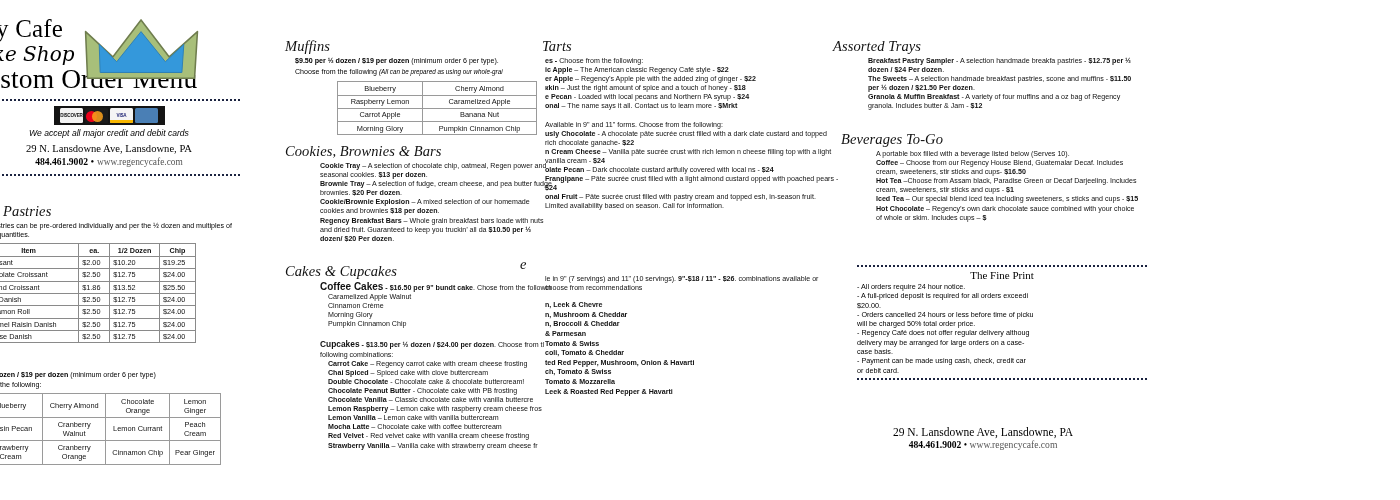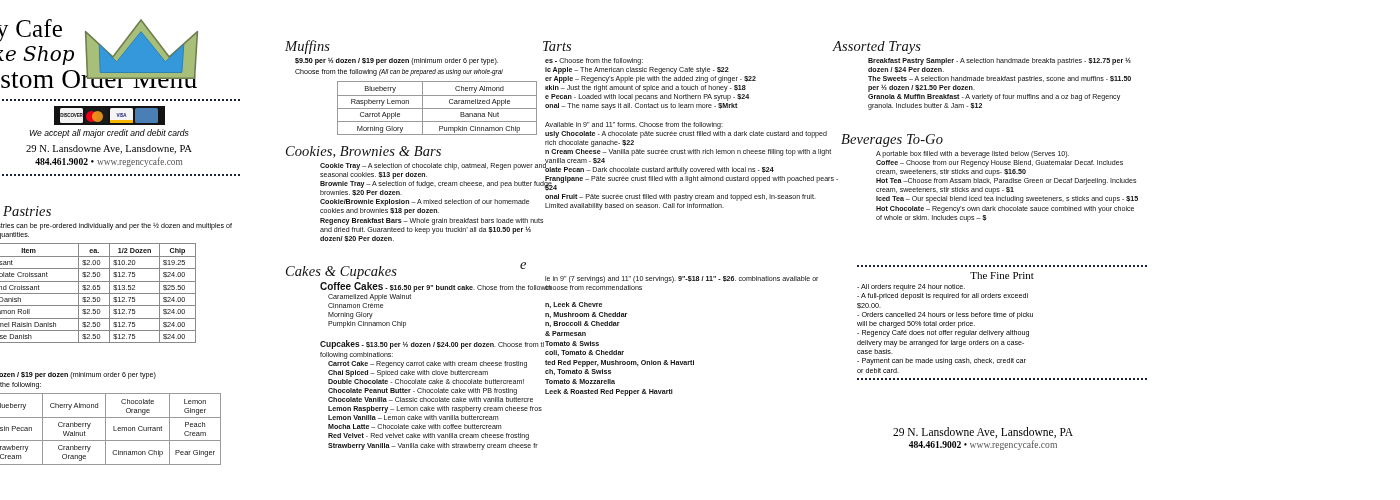--- a/index.html
+++ b/index.html
@@ -134,21 +134,21 @@
               <td class="num">$19.25</td>
             </tr>
         <tr>
               <td class="item">Chocolate Croissant</td>
               <td class="num">$2.50</td>
               <td class="num">$12.75</td>
               <td class="num">$24.00</td>
             </tr>
         <tr>
               <td class="item">Almond Croissant</td>
-              <td class="num">$2.65</td>
+              <td class="num">$1.86</td>
               <td class="num">$13.52</td>
               <td class="num">$25.50</td>
             </tr>
         <tr>
               <td class="item">Fruit Danish</td>
               <td class="num">$2.50</td>
               <td class="num">$12.75</td>
               <td class="num">$24.00</td>
             </tr>
         <tr>

